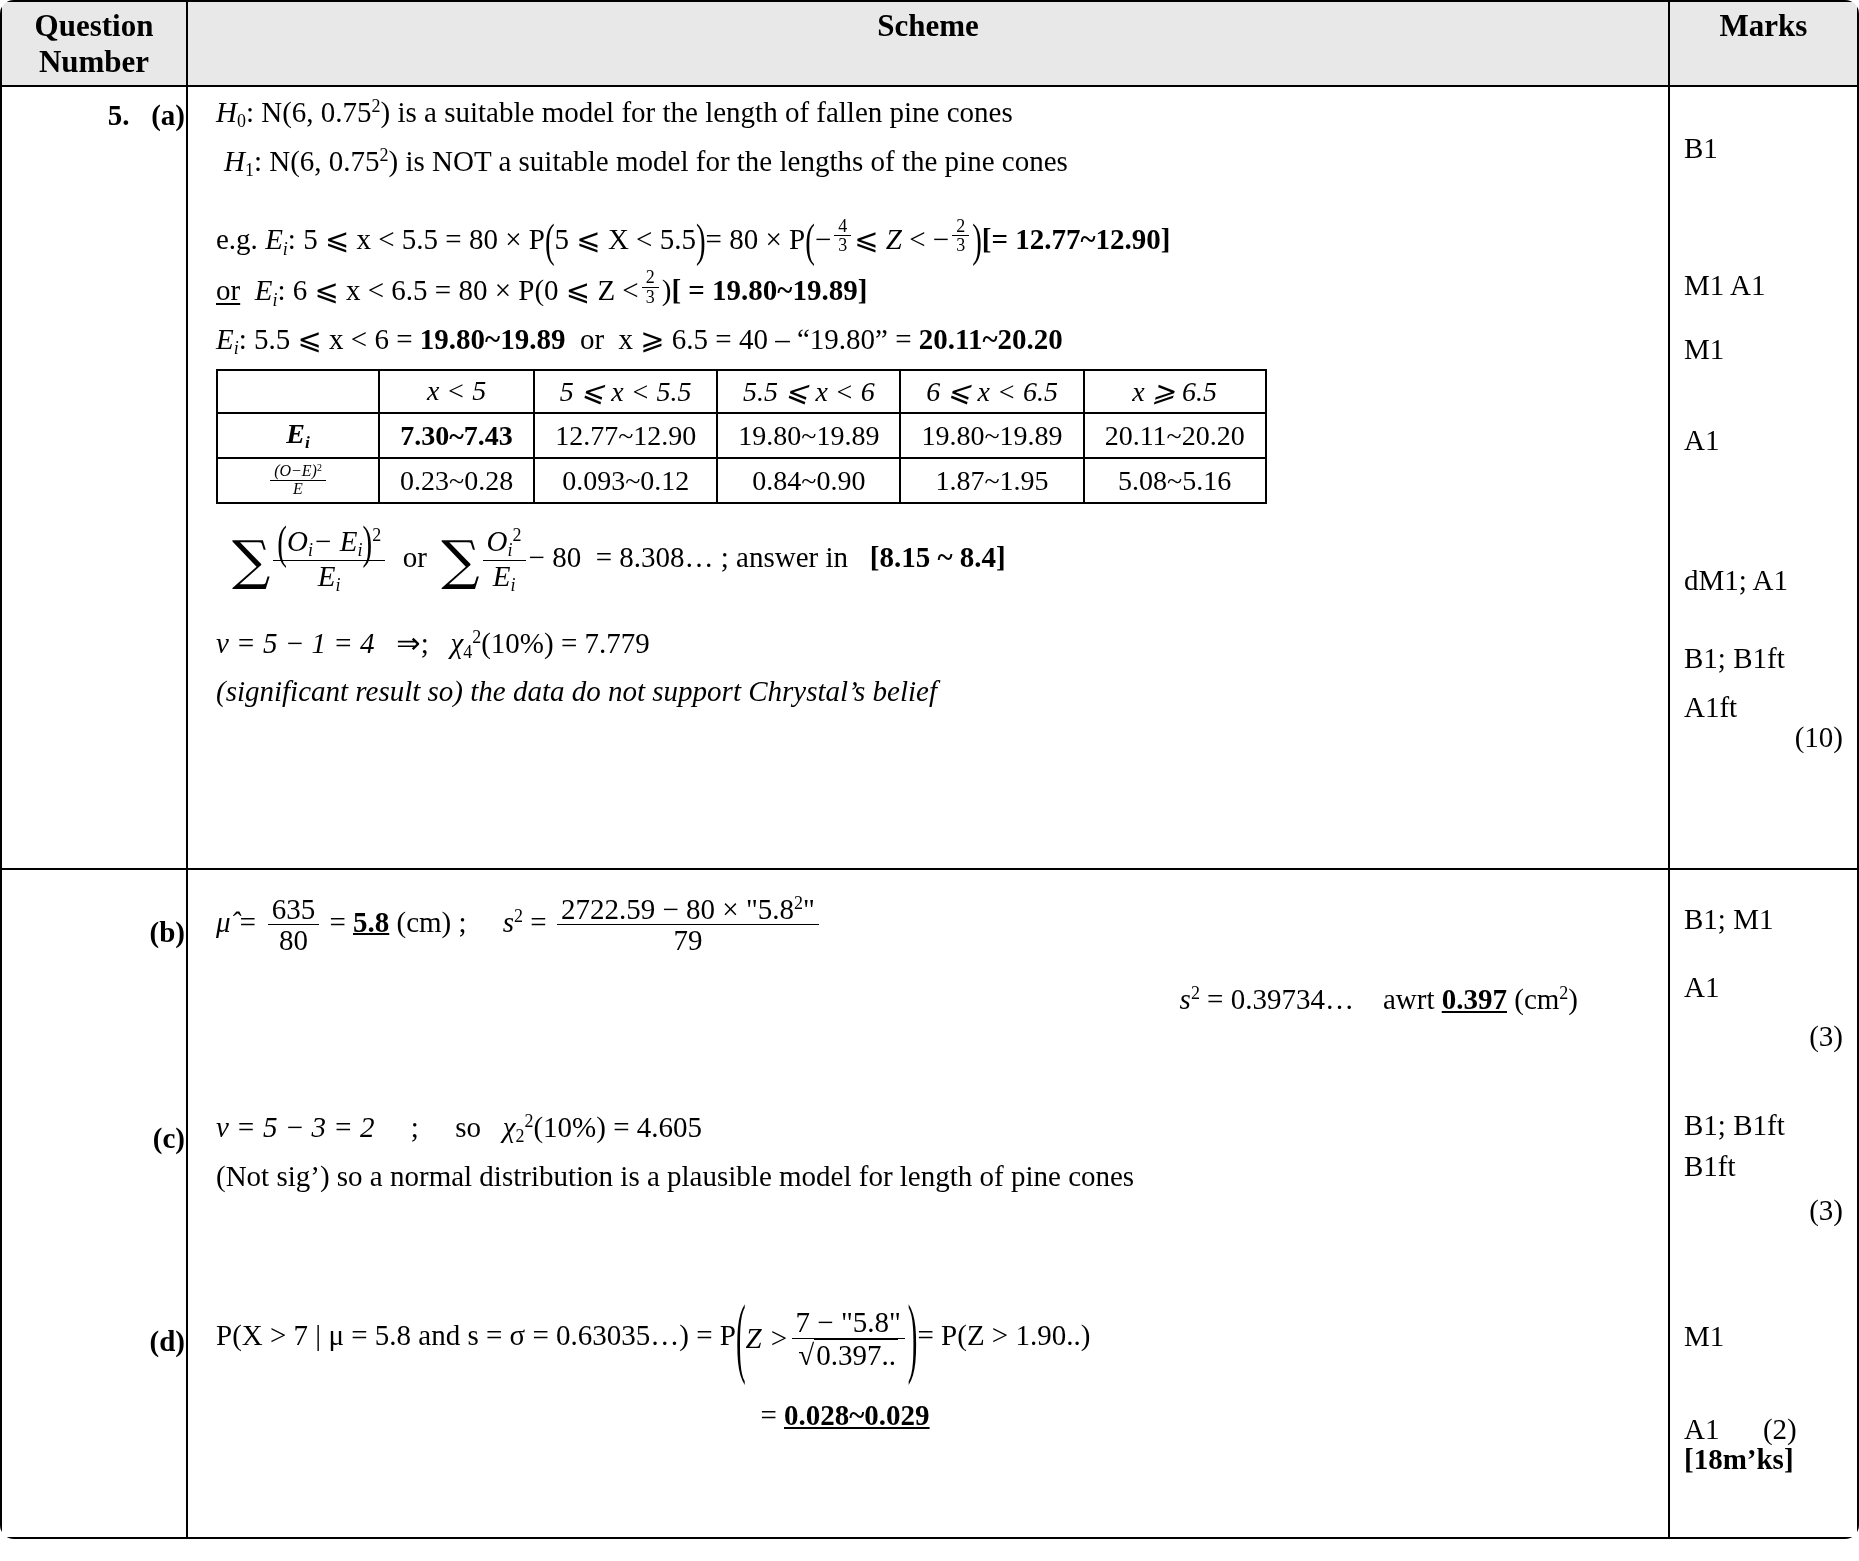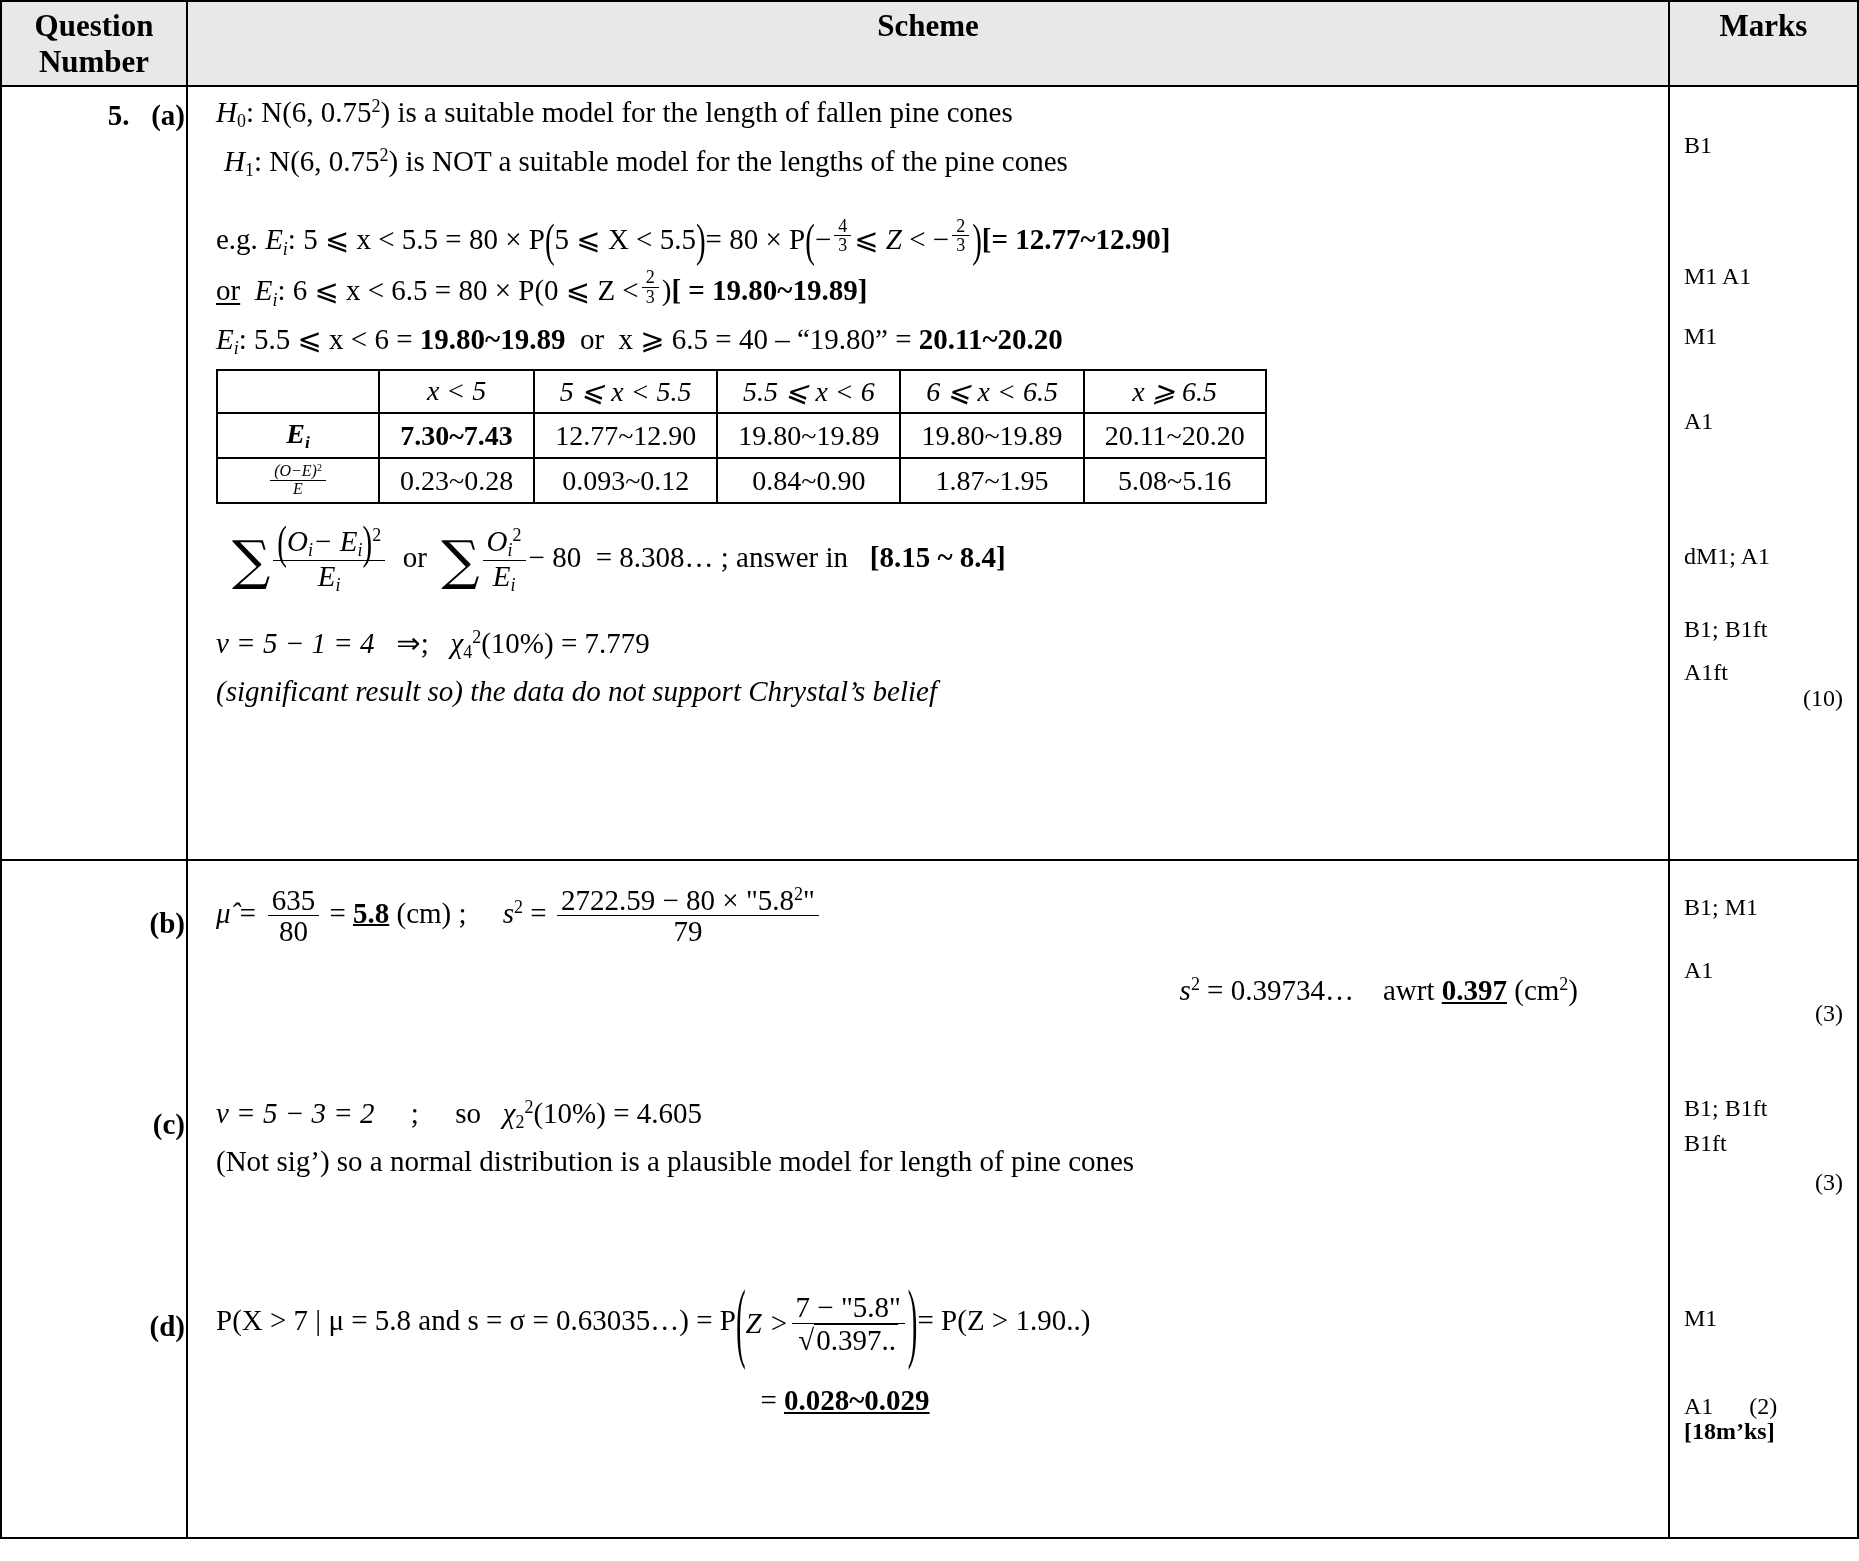--- a/index.html
+++ b/index.html
@@ -10,20 +10,21 @@
   body {
     font-family: "Liberation Serif", serif;
     color: #000;
   }
   .sheet {
     width: 1859px;
     height: 1539px;
     box-sizing: border-box;
     position: relative;
     overflow: hidden;
+    border-radius: 14px;
   }
   table.ms {
     border-collapse: collapse;
     width: 100%;
     height: 100%;
     table-layout: fixed;
   }
   table.ms > thead > tr > th,
   table.ms > tbody > tr > td {
     border: 2px solid #000;
@@ -42,21 +43,21 @@
   .col-marks { width: 179px; }
 
   td.qn {
     text-align: right;
     font-weight: bold;
     font-size: 29px;
     padding-top: 12px;
     position: relative;
   }
   td.marks {
-    font-size: 24px;
+    font-size: 29px;
     padding: 8px 14px 14px 14px;
     line-height: 1.05;
     position: relative;
   }
   td.scheme {
     padding: 6px 10px 6px 14px;
     font-size: 29px;
     position: relative;
   }
   .mathline {

